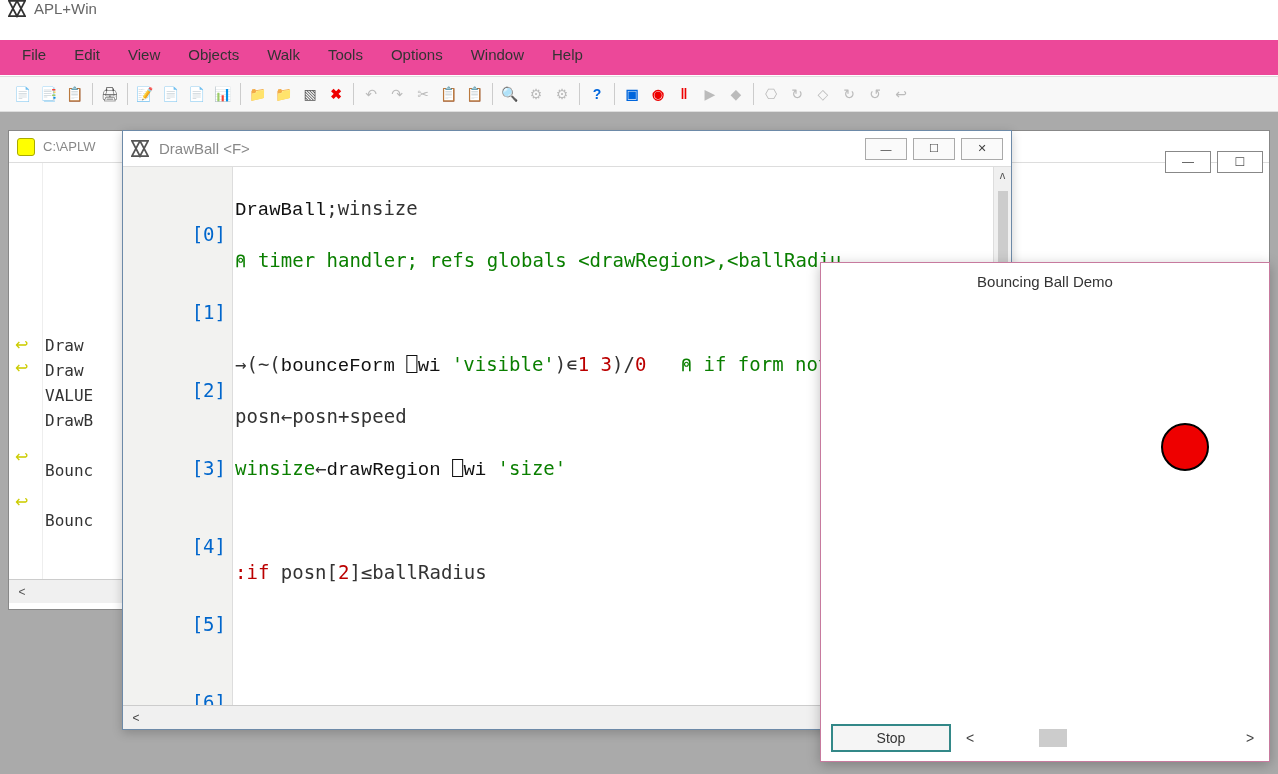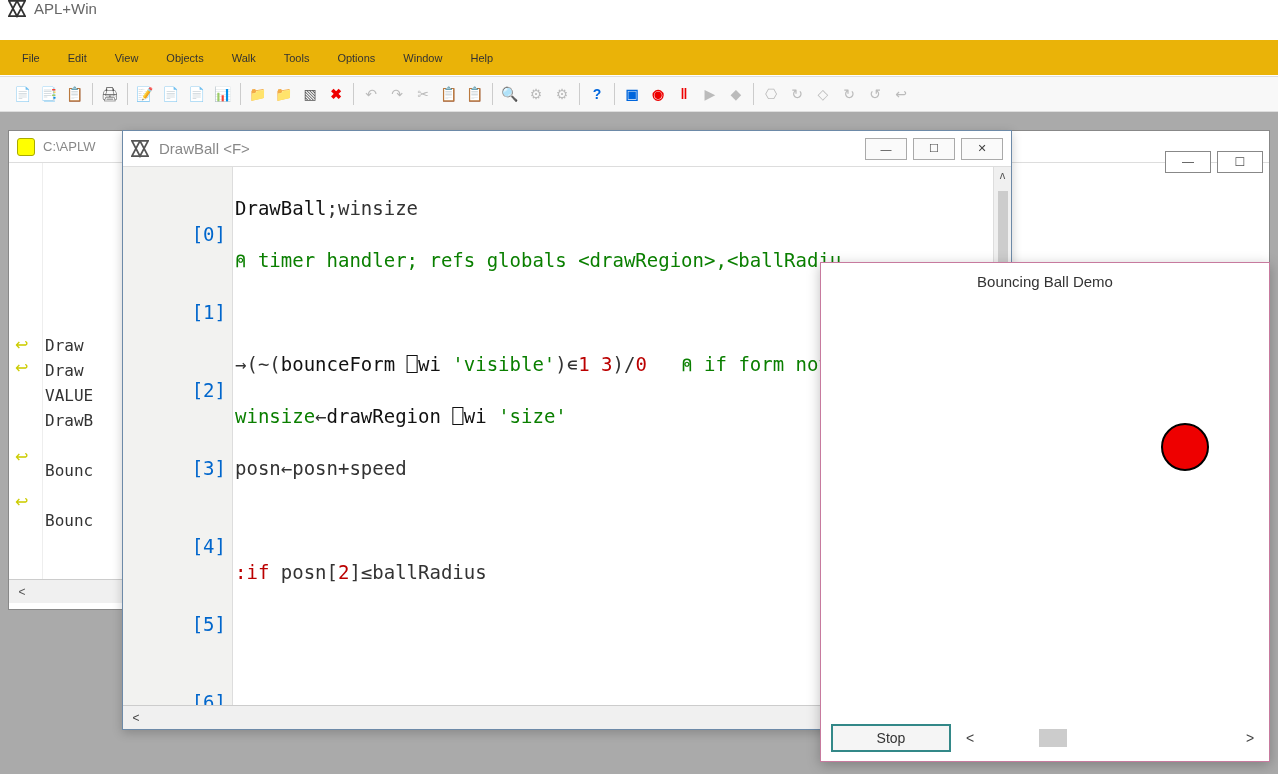--- a/index.html
+++ b/index.html
@@ -1,21 +1,21 @@
 <!DOCTYPE html>
 <html><head>
 <meta charset="utf-8">
 <style>
   * { box-sizing: border-box; margin: 0; padding: 0; }
   body { font-family: "Segoe UI", Tahoma, sans-serif; font-size: 13px; background: #fff; width: 1278px; height: 774px; position: relative; overflow: hidden; color: #333; }
   
   .appbar { height: 40px; background: #fff; display: flex; align-items: flex-start; padding: 0 8px; gap: 8px; }
   .apptitle { font-size: 15px; color: #666; }
   
-  .menubar { height: 36px; background: #eab308; display: flex; align-items: center; padding: 0 8px; gap: 0; font-size: 11px; color: #333; border-bottom: 1px solid #fff; }
+  .menubar { height: 36px; background: #ec4899; display: flex; align-items: flex-start; padding: 0 8px; gap: 0; font-size: 15px; color: #333; border-bottom: 1px solid #fff; }
   .menubar .mi { padding: 6px 14px; cursor: default; }
   
   .toolbar { height: 36px; background: #f8f8f8; display: flex; align-items: center; padding: 0 10px; gap: 0px; border-top: 1px solid #ddd; border-bottom: 1px solid #ddd; }
   .tbtn { width: 26px; height: 26px; display: flex; align-items: center; justify-content: center; font-size: 14px; color: #555; cursor: default; }
   .tsep { width: 1px; height: 22px; background: #ccc; margin: 0 4px; }
   .tbtn.red { color: #e00; font-weight: bold; }
   .tbtn.blue { color: #06d; font-weight: bold; }
   .tbtn.dis { color: #bbb; }
   
   .mdi { position: absolute; left: 0; top: 112px; right: 0; bottom: 0; background: #aaa; }
@@ -39,21 +39,21 @@
   .wbtn { width: 42px; height: 22px; border: 1px solid #aaa; background: #fafafa; display: flex; align-items: center; justify-content: center; font-size: 11px; color: #444; }
   .ed-body { display: flex; height: calc(100% - 60px); background: #fff; font-family: "APL385 Unicode", "Consolas", monospace; font-size: 19px; line-height: 26px; white-space: pre; overflow: hidden; }
   .ed-gutter { width: 110px; background: #f2f2f0; border-right: 1px solid #ddd; text-align: right; color: #06c; padding-right: 6px; padding-top: 2px; }
   .ed-gutter .line { height: 26px; }
   .ed-code { flex: 1; color: #333; padding-left: 2px; padding-top: 2px; position: relative; overflow: hidden;}
   .codeln { height: 26px; }
   .kw { color: #b00; }
   .cm { color: #0a7f00; }
   .str { color: #0a7f00; }
   .num { color: #b00; }
-  .id { color: #111; }
+  .id { color: #111; font-family: Liberation Mono, monospace; }
   .ed-scroll { height: 24px; background: #f0f0f0; border-top: 1px solid #ccc; display: flex; align-items: center; padding: 0 3px; font-size: 12px; color:#444;}
   .vsb { position: absolute; right: 0; top: 36px; bottom: 24px; width: 18px; background: #f0f0f0; border-left: 1px solid #ddd; }
   .vsb .thumb { width: 10px; background: #ccc; margin: 24px auto 0; height: 180px; }
   .vsb .arrow { position:absolute; left:0; right:0; text-align:center; font-size:11px; color:#555;}
 
   .demo-win { position: absolute; left: 820px; top: 150px; width: 450px; height: 500px; background: #fff; border: 1px solid #c77a9e; box-shadow: 0 3px 12px rgba(0,0,0,.25); }
   .demo-title { height: 40px; display: flex; align-items: center; gap: 10px; padding: 0 10px; flex-direction: column; }
   .demo-title .t { font-size: 15px; color: #333; }
   .demo-btns { margin-left: auto; display: flex; gap: 18px; font-size: 15px; color: #333; }
   .demo-btns .x { font-size: 18px; }
@@ -207,22 +207,22 @@
         
         
         
         
       </div>
       <div class="ed-code">
 <div class="codeln"><span class="id">DrawBall</span><span>;winsize</span></div>
 <div class="codeln cm">⍝ timer handler; refs globals &lt;drawRegion&gt;,&lt;ballRadiu</div>
 <div class="codeln">&nbsp;</div>
 <div class="codeln"><span>→(~(</span><span class="id">bounceForm ⎕wi </span><span class="str">'visible'</span><span>)∊</span><span class="num">1 3</span><span>)/</span><span class="num">0</span><span class="cm">   ⍝ if form not</span></div>
+<div class="codeln">posn←posn+speed</div>
 <div class="codeln"><span class="cm">winsize</span><span>←</span><span class="id">drawRegion ⎕wi </span><span class="str">'size'</span></div>
-<div class="codeln">posn←posn+speed</div>
 <div class="codeln">&nbsp;</div>
 <div class="codeln"><span class="kw">:if </span><span>posn[</span><span class="num">2</span><span>]≤ballRadius</span></div>
 
 
 
 
 
 
 
 

